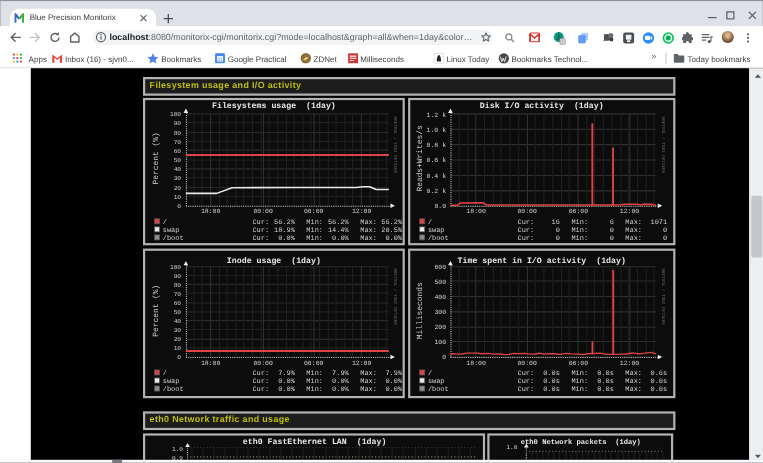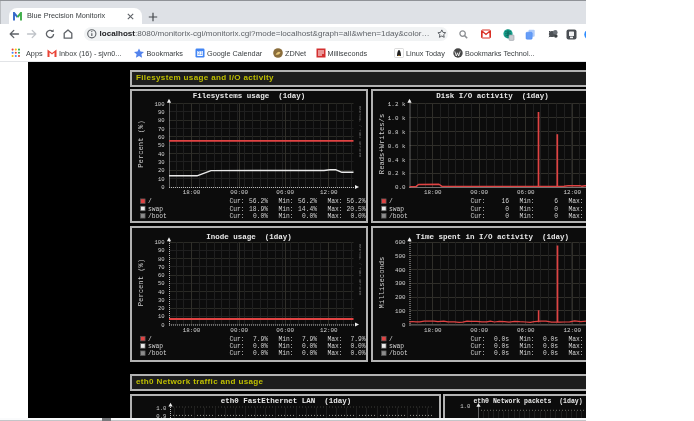--- a/index.html
+++ b/index.html
@@ -1,15 +1,15 @@
 <!DOCTYPE html>
 <html><head><meta charset="utf-8"><style>
 * { margin:0; padding:0; box-sizing:border-box; }
 html,body { width:694px; height:421px; overflow:hidden; background:#fff; font-family:"Liberation Sans", sans-serif; }
-#win { position:relative; width:586px; height:421px; overflow:hidden;text-align:center; }
+#win { position:relative; width:694px; height:421px; overflow:hidden;text-align:center; }
 #tabstrip { position:absolute; left:0; top:0; width:694px; height:24px; background:#dee1e6; border-top:1px solid #8f9297; box-shadow:inset 1px 0 0 #b9bcc0, inset -1px 0 0 #b9bcc0; }
 #tab { position:absolute; left:9px; top:7px; width:133px; height:17px; background:#fff; border-radius:8px 8px 0 0; }
 #tabtitle { position:absolute; left:27px; top:9.5px; font-size:7.3px; color:#3c4043; white-space:nowrap; }
 #toolbar { position:absolute; left:0; top:24px; width:694px; height:21.5px; background:#fff; }
 #pill { position:absolute; left:84px; top:26.8px; width:364px; height:14.4px; background:#f1f3f4; border-radius:7.2px; }
 #url { position:absolute; left:99.5px; top:29px; font-size:8.1px; color:#5f6368; white-space:nowrap; }
 #url b { color:#202124; font-weight:bold; }
 #bookbar { position:absolute; left:0; top:45.5px; width:694px; height:16px; background:#fff; border-bottom:1px solid #e2e4e7; }
 #content { position:absolute; left:0; top:62px; width:681px; height:356.5px; background:#000; overflow:hidden;margin-left:28px; }
 .hdr { position:absolute; width:484px; height:17px; background:#1d1d1d; border:2px solid #b2b2b2; }
@@ -155,21 +155,21 @@
 <span style="position:absolute;left:59px;top:46.5px;font-size:7.3px;line-height:13px;color:#3c4043;white-space:nowrap">Inbox (16) - sjvn0...</span>
 <svg style="position:absolute;left:133.5px;top:48px" width="10" height="10" viewBox="0 0 10 10">
       <path d="M5 0.5 L6.5 3.6 L10 4 L7.4 6.3 L8.1 9.7 L5 8 L1.9 9.7 L2.6 6.3 L0 4 L3.5 3.6 Z" fill="#5383ec"></path>
     </svg>
 <span style="position:absolute;left:146.5px;top:46.5px;font-size:7.3px;line-height:13px;color:#3c4043;white-space:nowrap">Bookmarks</span>
 <svg style="position:absolute;left:194.5px;top:48px" width="10" height="10" viewBox="0 0 10 10">
       <rect x="0.5" y="0.5" width="9" height="9" rx="1.2" fill="#4285f4"></rect>
       <rect x="2.2" y="3" width="5.6" height="5" fill="#fff"></rect>
       <text x="5" y="7.3" font-size="4.5" fill="#4285f4" text-anchor="middle" font-family="Liberation Sans">31</text>
     </svg>
-<span style="position:absolute;left:207px;top:46.5px;font-size:7.3px;line-height:13px;color:#3c4043;white-space:nowrap">Google Calendar</span>
+<span style="position:absolute;left:207px;top:46.5px;font-size:7.3px;line-height:13px;color:#3c4043;white-space:nowrap">Google Practical</span>
 <svg style="position:absolute;left:272.5px;top:48px" width="10" height="10" viewBox="0 0 10 10">
       <circle cx="5" cy="5" r="4.8" fill="#8a6d3b"></circle>
       <path d="M2.5 6.5 Q5 2.5 7.5 4.5 Q6 7.5 2.5 6.5Z" fill="#e8c87a"></path>
     </svg>
 <span style="position:absolute;left:285px;top:46.5px;font-size:7.3px;line-height:13px;color:#3c4043;white-space:nowrap">ZDNet</span>
 <svg style="position:absolute;left:315.5px;top:48px" width="10" height="10" viewBox="0 0 10 10">
       <rect x="0.5" y="0.5" width="9" height="9" fill="#d32f2f"></rect>
       <path d="M2 3 h6 M2 5 h6 M2 7 h4" stroke="#fff" stroke-width="1"></path>
     </svg>
 <span style="position:absolute;left:327.5px;top:46.5px;font-size:7.3px;line-height:13px;color:#3c4043;white-space:nowrap">Milliseconds</span>

